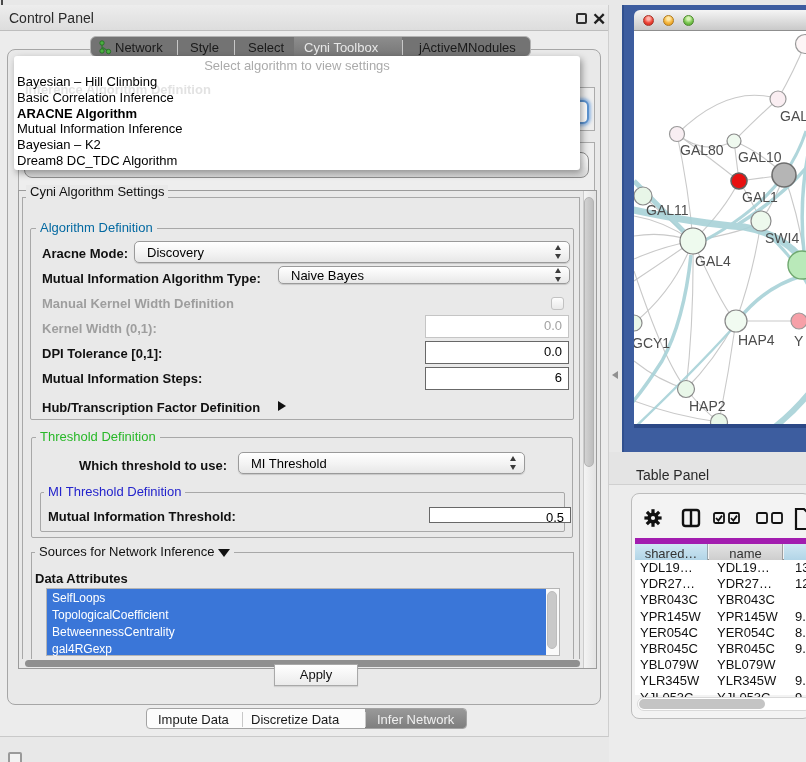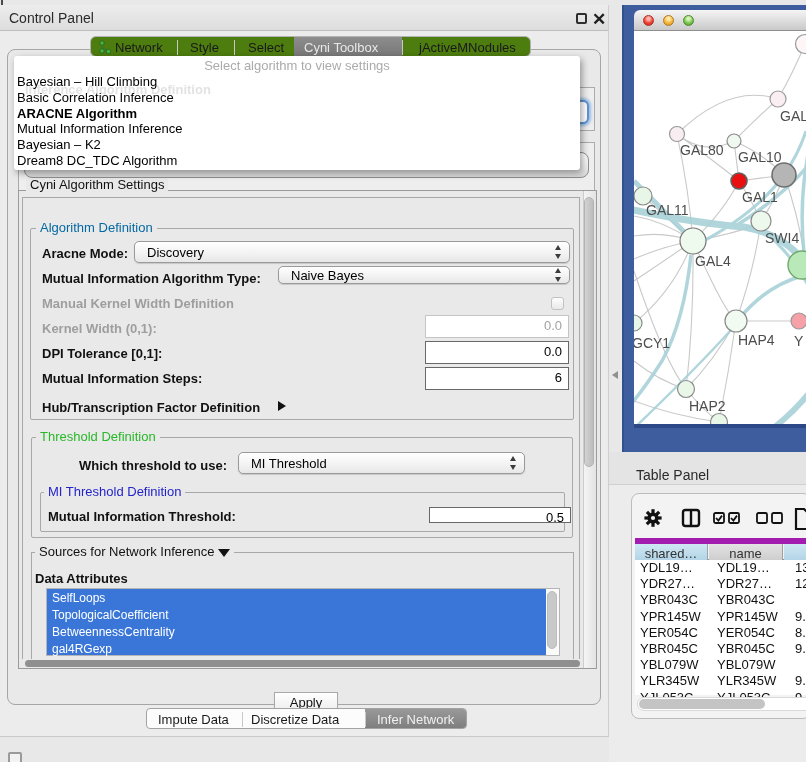--- a/index.html
+++ b/index.html
@@ -24,21 +24,21 @@
 <div class="abs" style="left:0;top:5px;width:609px;height:732px;background:#ececec;border-right:1px solid #cfcfcf;border-bottom:1px solid #c9c9c9">
  <div class="abs" style="left:0;top:0;width:100%;height:26px;background:linear-gradient(#ededed,#dddddd);border-bottom:1px solid #bdbdbd">
   <div class="abs" style="left:9px;top:5px;font-size:14px;color:#2a2a2a">Control Panel</div>
   <div class="abs" style="left:576px;top:8px;width:11px;height:11px;border:2px solid #2e2e2e;border-radius:2px"></div>
   <div class="abs" style="left:592px;top:4px;font-size:17px;font-weight:bold;color:#1e1e1e">✕</div>
  </div>
 </div>
 
 <div class="abs" style="left:7px;top:49px;width:594px;height:656px;border:1px solid #a6a6a6;border-radius:8px;background:#e9e9e9"></div>
 
-<div class="abs" style="left:90px;top:36px;width:441px;height:21px;background:#4d7c0f;border:1px solid #b3b3b3;border-radius:6px;overflow:hidden">
+<div class="abs" style="left:90px;top:36px;width:441px;height:21px;background:#737373;border:1px solid #b3b3b3;border-radius:6px;overflow:hidden">
  <div class="abs" style="left:203px;top:0;width:108px;height:21px;background:linear-gradient(#8d8d8d,#757575)"></div>
  <div class="sep" style="left:86px;top:3px;height:15px"></div>
  <div class="sep" style="left:143px;top:3px;height:15px"></div>
  <div class="sep" style="left:311px;top:3px;height:15px"></div>
  <svg class="abs" style="left:7px;top:3px" width="15" height="15" viewBox="0 0 15 15">
    <path d="M4 3 L4 11 M4 7 L10 11" stroke="#2f7d2f" stroke-width="1.2" fill="none"></path>
    <circle cx="4" cy="3" r="2.2" fill="#4caf42" stroke="#1d6b1d" stroke-width="0.8"></circle>
    <circle cx="4" cy="11" r="2.2" fill="#4caf42" stroke="#1d6b1d" stroke-width="0.8"></circle>
    <circle cx="10.5" cy="11.5" r="2.2" fill="#4caf42" stroke="#1d6b1d" stroke-width="0.8"></circle>
  </svg>
@@ -55,21 +55,21 @@
 <div class="abs" style="left:24px;top:152px;width:565px;height:26px;border-radius:8px;background:linear-gradient(#ffffff,#efefef 55%,#d7d7d7);border:1px solid #8e8e8e"></div>
 
 <div class="abs" style="left:18px;top:190px;width:579px;height:479px;border:1px solid #9b9b9b;background:#e9e9e9"></div>
 
 <div class="abs" style="left:583px;top:191px;width:13px;height:477px;background:linear-gradient(to right,#f4f4f4,#e3e3e3);border-left:1px solid #cccccc"></div>
 <div class="abs" style="left:584px;top:197px;width:10px;height:270px;border-radius:5px;background:linear-gradient(to right,#d2d2d2,#bdbdbd);border:1px solid #b3b3b3"></div>
 
 <div class="abs" style="left:25px;top:660px;width:555px;height:7px;border-radius:4px;background:#8f8f8f"></div>
 
 <div class="abs" style="left:22px;top:197px;width:558px;height:462px;border-left:1px solid #a8a8a8;border-top:1px solid #a8a8a8;border-right:1px solid #a8a8a8"></div>
-<div class="gt" style="left:26px;top:178px;color:#111">Cyni Algorithm Settings</div>
+<div class="gt" style="left:26px;top:185px;color:#111">Cyni Algorithm Settings</div>
 
 <div class="grp" style="left:30px;top:228px;width:544px;height:192px"></div>
 <div class="gt" style="left:36px;top:221px;color:#0369a1">Algorithm Definition</div>
 
 <div class="lbl" style="left:42px;top:246px">Aracne Mode:</div>
 <div class="combo" style="left:134px;top:241px;width:436px;height:22px">
     <span class="tx">Discovery</span>
     <span class="up"></span>
     <span class="dn"></span>
   </div>
@@ -108,21 +108,21 @@
 <div class="abs" style="left:31px;top:552px;width:543px;height:107px;border-left:1px solid #a8a8a8;border-top:1px solid #a8a8a8;border-right:1px solid #a8a8a8"></div>
 <div class="gt" style="left:35px;top:545px;color:#111">Sources for Network Inference <span style="display:inline-block;width:0;height:0;border-left:6.5px solid transparent;border-right:6.5px solid transparent;border-top:8px solid #111;vertical-align:-1px"></span></div>
 <div class="lbl" style="left:35px;top:571px">Data Attributes</div>
 
 <div class="abs" style="left:46px;top:588px;width:514px;height:68px;background:#fff;border:1px solid #b5b5b5"></div>
 <div class="abs" style="left:47px;top:589px;width:499px;height:66px;background:#3a76d8"></div>
 <div class="abs" style="left:52px;top:590px;font-size:12px;color:#fff;line-height:17px">SelfLoops<br>TopologicalCoefficient<br>BetweennessCentrality<br>gal4RGexp</div>
 <div class="abs" style="left:546px;top:589px;width:13px;height:66px;background:#fafafa"></div>
 <div class="abs" style="left:547px;top:591px;width:10px;height:58px;border-radius:5px;background:#c9c9c9;border:1px solid #bdbdbd"></div>
 
-<div class="abs" style="left:274px;top:692px;width:64px;height:22px;border:1px solid #a9a9a9;border-radius:0;background:linear-gradient(#ffffff,#ebebeb);box-shadow:0 1px 1px rgba(0,0,0,.1);text-align:center;font-size:13px;color:#111;line-height:20px">Apply</div>
+<div class="abs" style="left:274px;top:664px;width:84px;height:22px;border:1px solid #a9a9a9;border-radius:0;background:linear-gradient(#ffffff,#ebebeb);box-shadow:0 1px 1px rgba(0,0,0,.1);text-align:center;font-size:13px;color:#111;line-height:20px">Apply</div>
 
 <div class="abs" style="left:146px;top:708px;width:321px;height:21px;background:#fcfcfc;border:1px solid #a3a3a3;border-radius:4px;overflow:hidden">
  <div class="abs" style="left:218px;top:0;width:103px;height:21px;background:linear-gradient(#999999,#7c7c7c)"></div>
  <div class="sep" style="left:95px;top:3px;height:15px"></div>
  <div class="sep" style="left:218px;top:3px;height:15px"></div>
  <div class="abs" style="left:11px;top:3px;font-size:13px;color:#1a1a1a">Impute Data</div>
  <div class="abs" style="left:104px;top:3px;font-size:13px;color:#1a1a1a">Discretize Data</div>
  <div class="abs" style="left:230px;top:3px;font-size:13px;color:#f0f0f0">Infer Network</div>
 </div>
 

